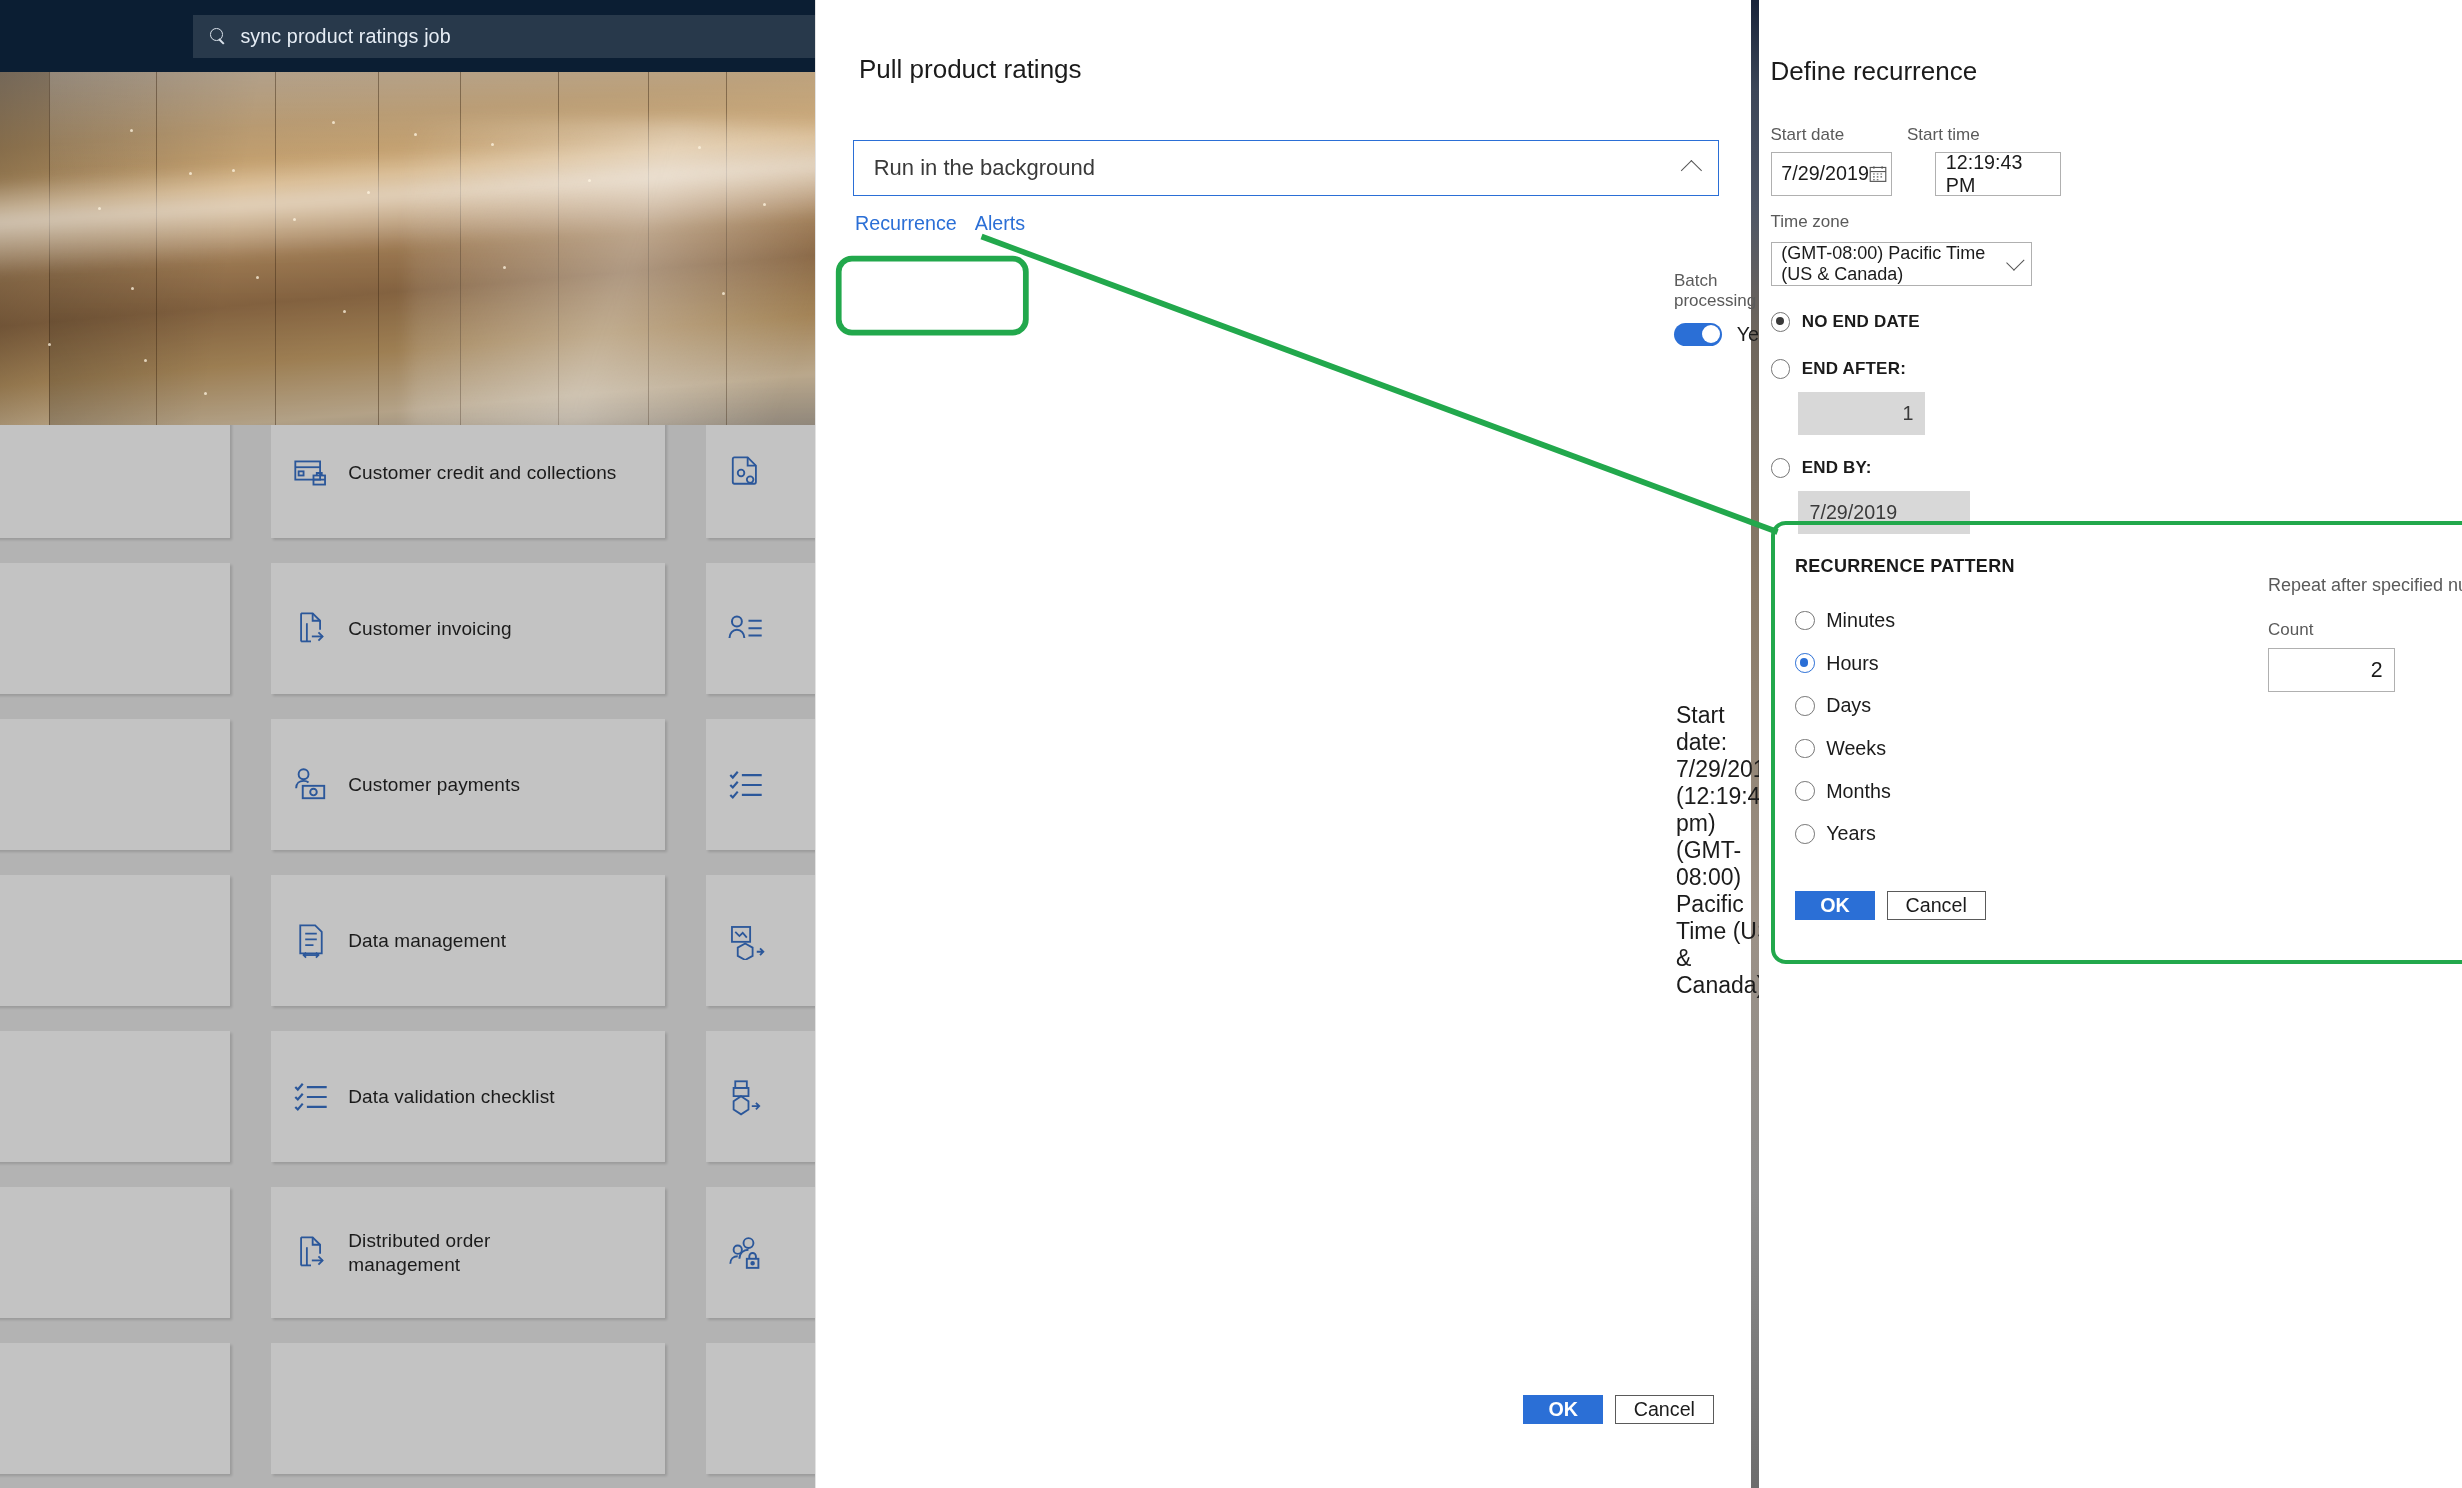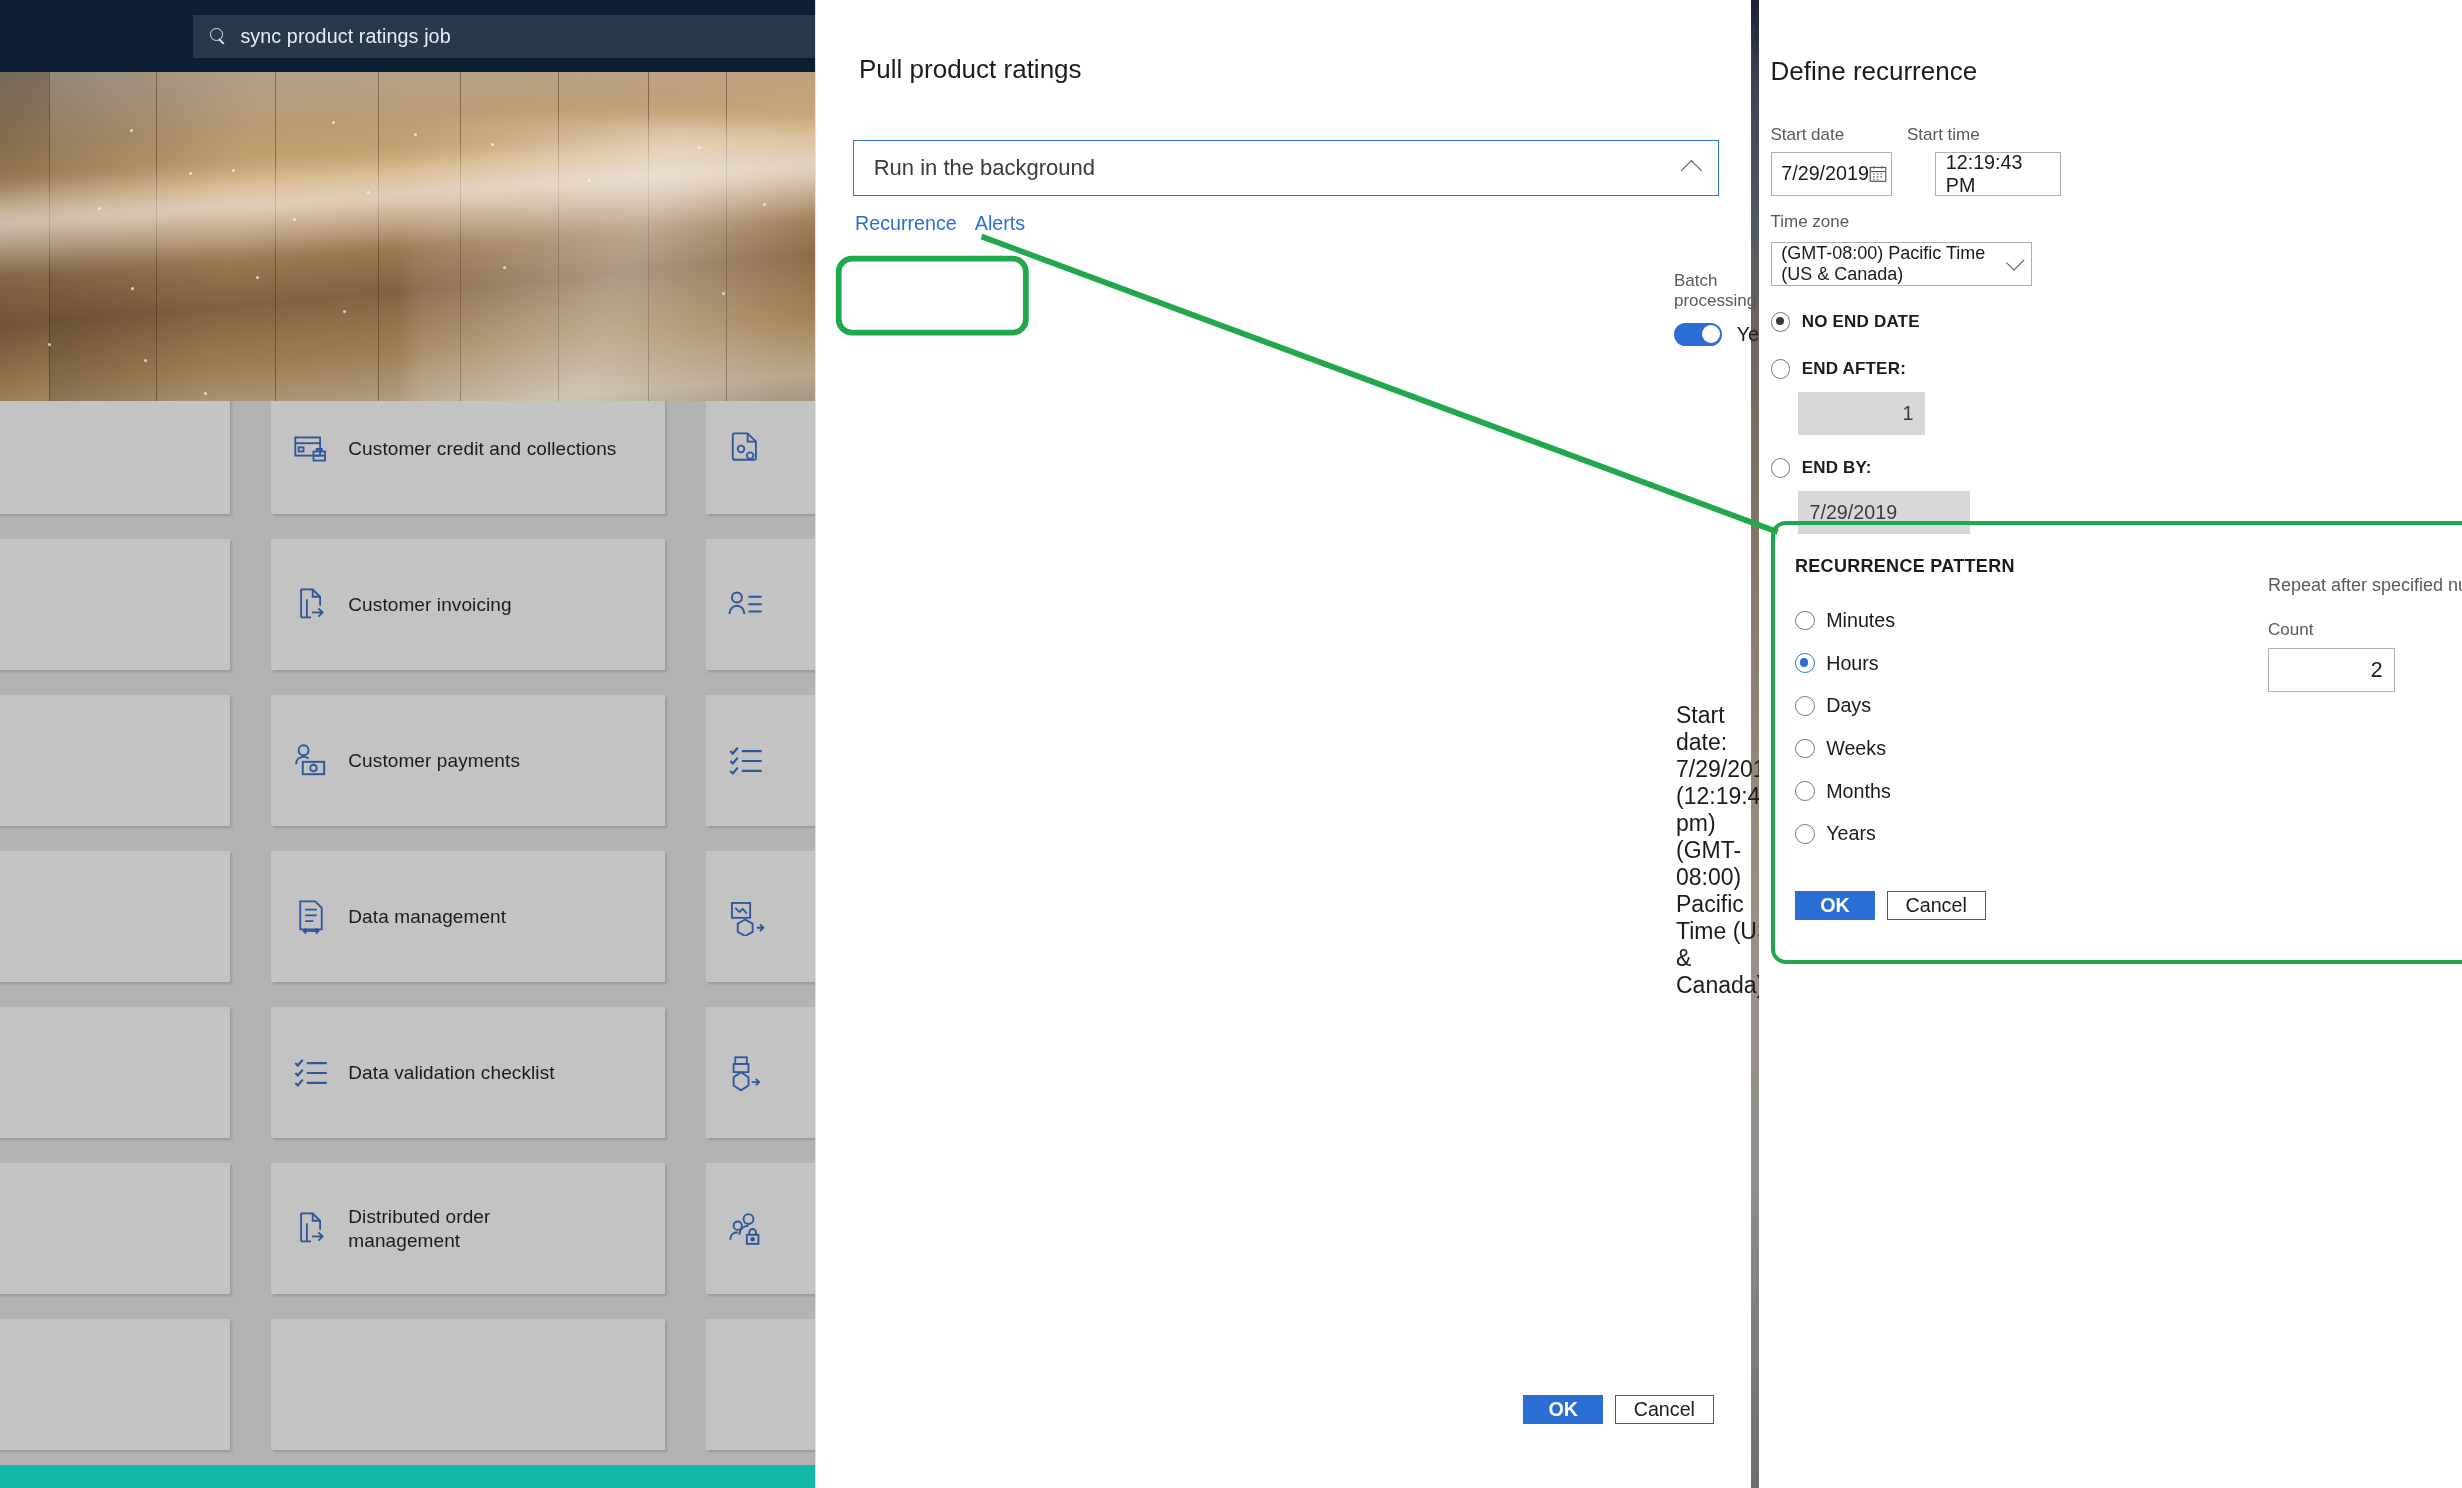--- a/index.html
+++ b/index.html
@@ -61,21 +61,21 @@
     background: linear-gradient(110deg, rgba(255,255,255,0) 0%, rgba(255,255,255,.35) 40%, rgba(255,255,255,0) 70%);
     filter: blur(8.2px);
   }
   .bg-hero .rivet {
     position: absolute; width: 3.3px; height: 3.3px; border-radius: 50%;
     background: rgba(255,245,225,.75);
   }
 
   
   .bg-tiles {
-    position: absolute; left: 0; top: 401px; width: 815px; height: 1064px;
+    position: absolute; left: 0; top: 425px; width: 815px; height: 1064px;
     background: #b3b3b3; overflow: hidden;
   }
   .tile {
     position: absolute; background: #c3c3c3;
     box-shadow: 1.6px 1.6px 2.5px rgba(0,0,0,.14);
     display: flex; align-items: center; padding: 0 21.3px; gap: 18px;
   }
   .tile-icon { width: 38px; height: 38px; flex: none; color: #2b579a; }
   .tile-icon svg { width: 38px; height: 38px; display: block; }
   .tile-label {

